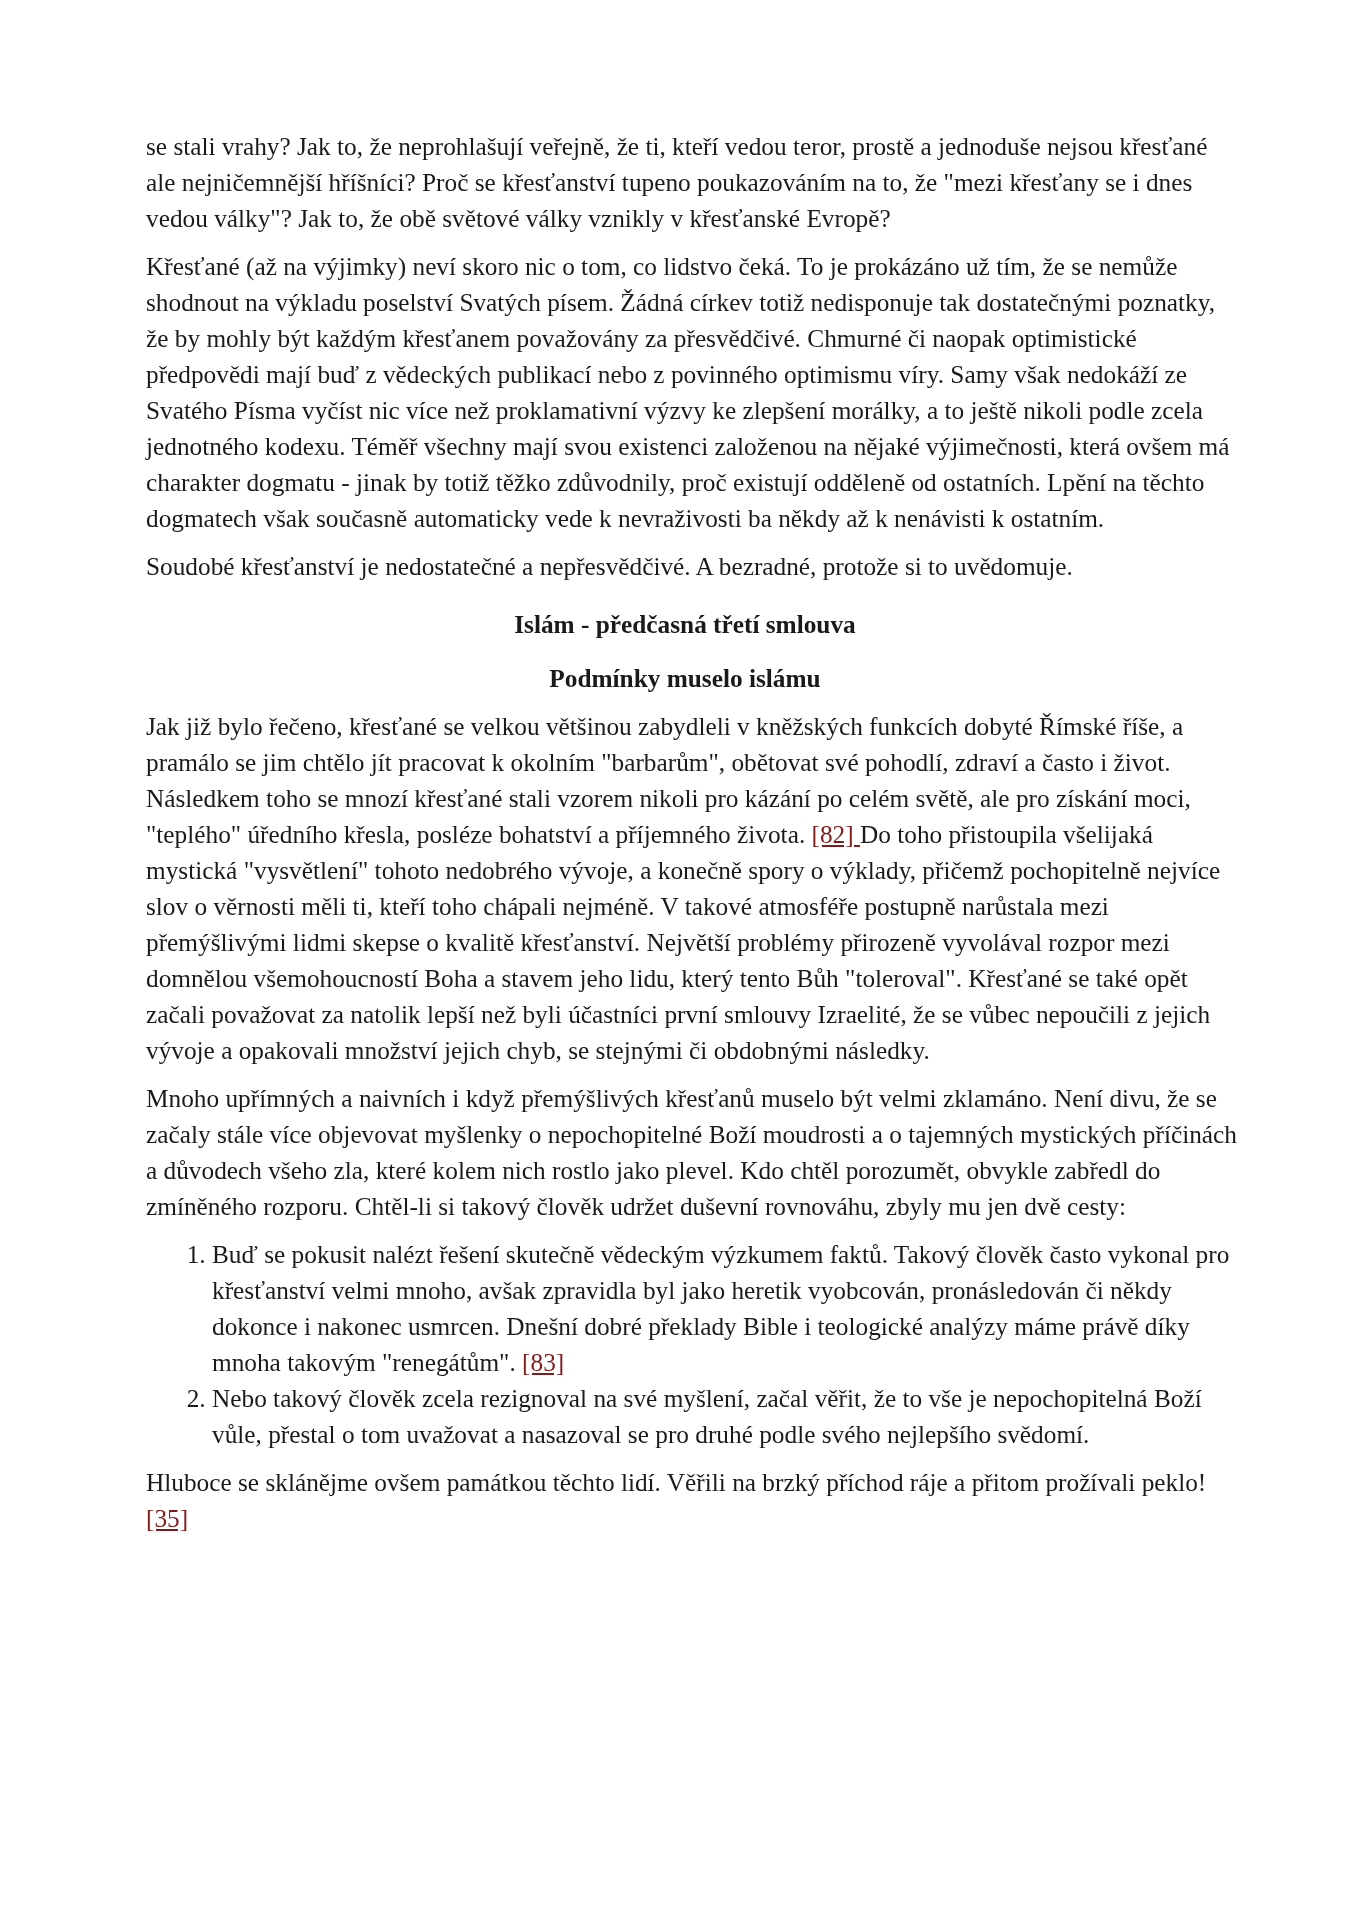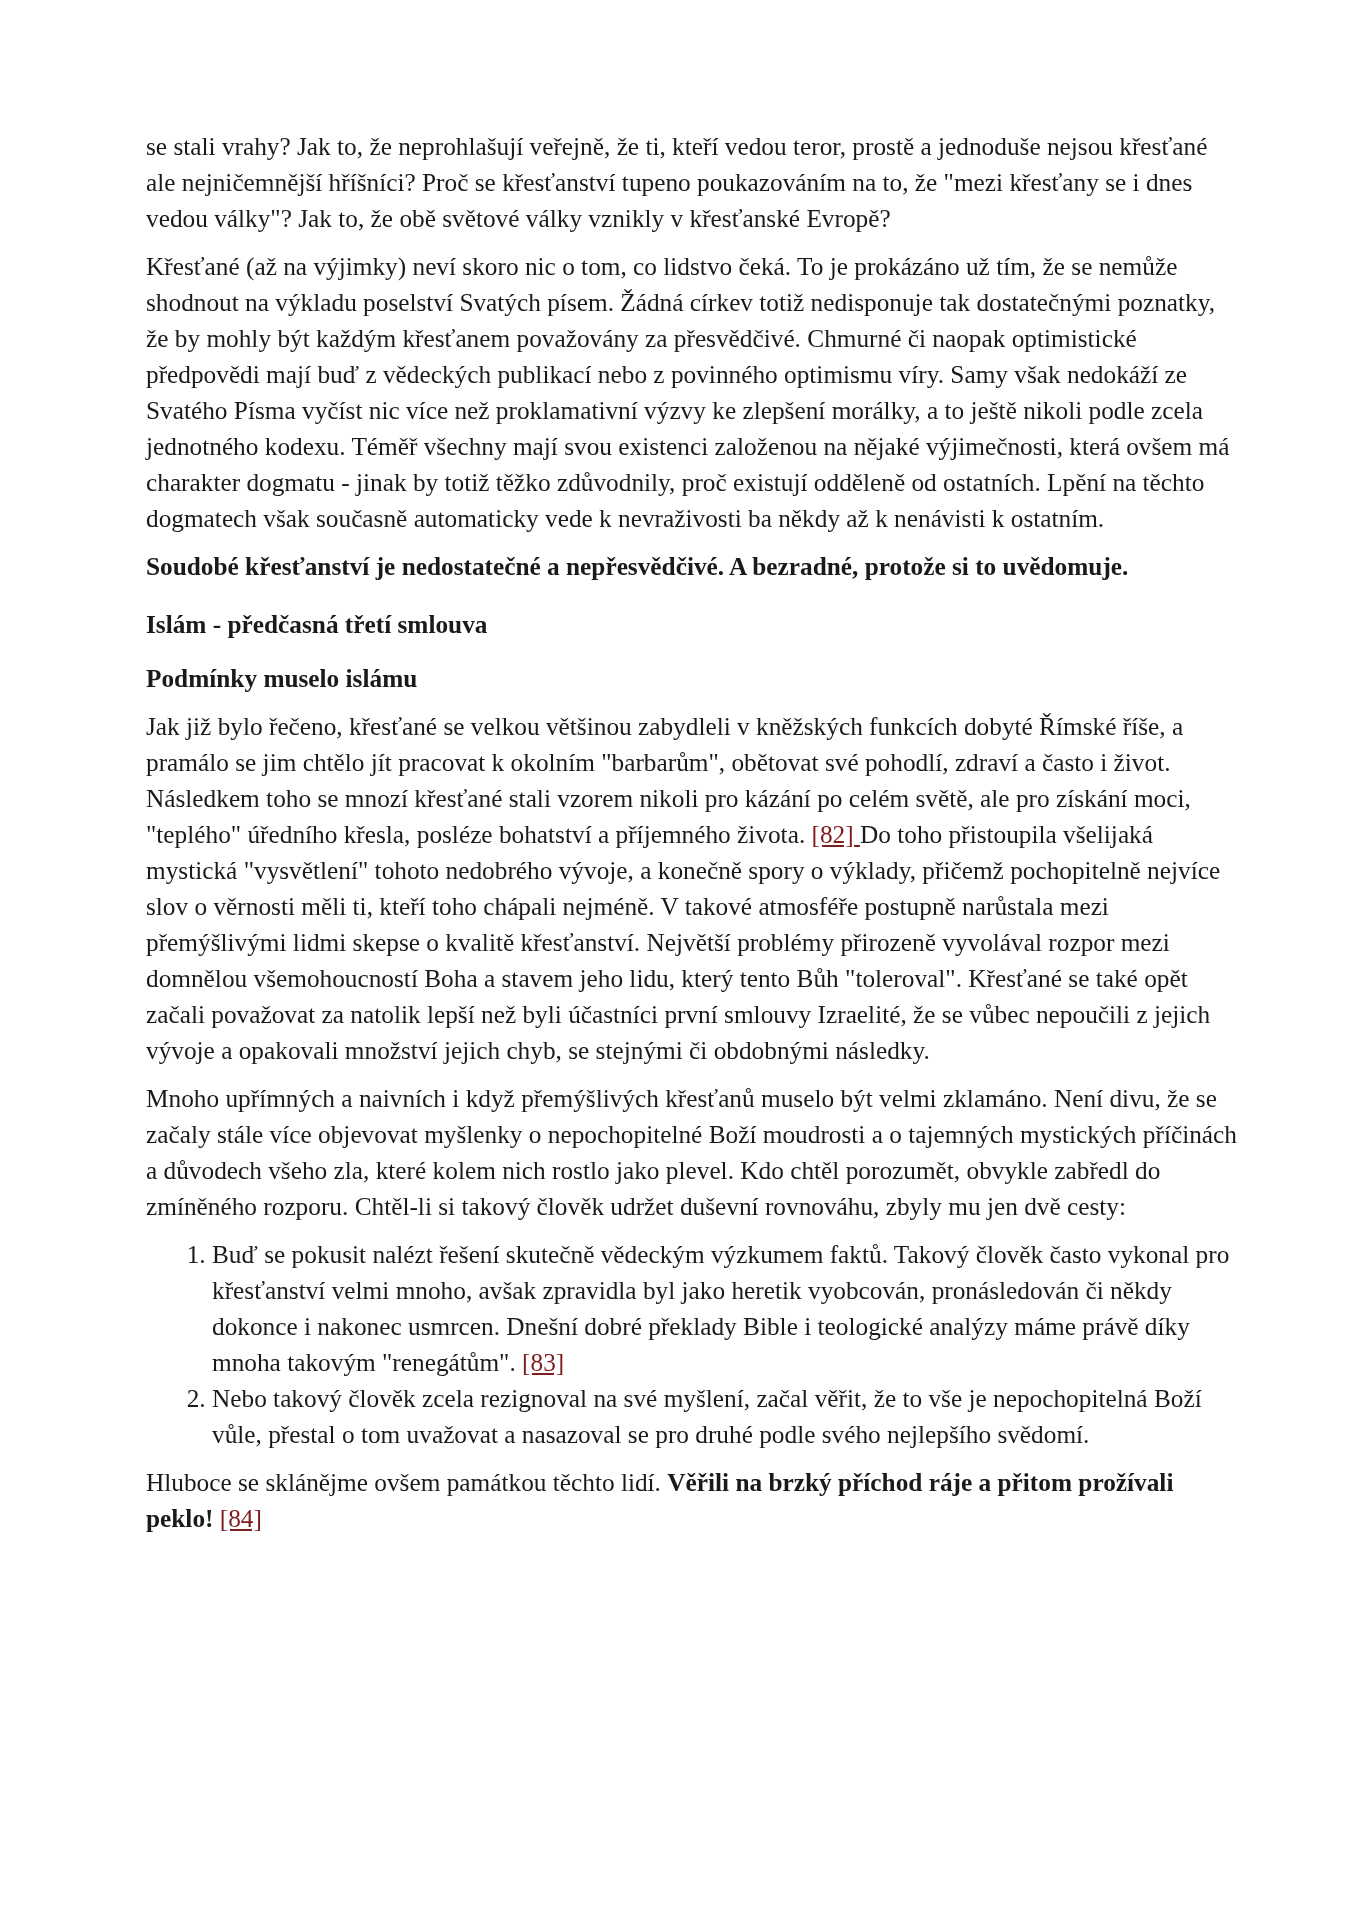--- a/index.html
+++ b/index.html
@@ -19,24 +19,25 @@
       position: absolute;
       left: 130px;
       top: 128px;
       width: 1110px;
       font-size: 25.3px;
       line-height: 36px;
     }
     p {
       margin: 0 0 12px 16px;
     }
-    .bold { font-weight: bold; }
+    .bold { font-weight: normal; }
     h2 {
       font-size: 25.3px;
       font-weight: bold;
+      text-align: center;
       margin: 16px;
       line-height: 36px;
     }
     h2.h-section { margin-top: 22px; margin-bottom: 18px; }
     h2.h-sub { margin-bottom: 12px; }
     a.fn {
       color: #7f1d1d;
       text-decoration: underline;
     }
     ol {
@@ -68,15 +69,15 @@
 
   <p><span>Jak již bylo řečeno, křesťané se velkou většinou zabydleli v kněžských funkcích dobyté Římské říše, a pramálo se jim chtělo jít pracovat k okolním "barbarům", obětovat své pohodlí, zdraví a často i život. Následkem toho se mnozí křesťané stali vzorem nikoli pro kázání po celém světě, ale pro získání moci, "teplého" úředního křesla, posléze bohatství a příjemného života. </span><a class="fn" href="#">[82] </a><span>Do toho přistoupila všelijaká mystická "vysvětlení" tohoto nedobrého vývoje, a konečně spory o výklady, přičemž pochopitelně nejvíce slov o věrnosti měli ti, kteří toho chápali nejméně. V takové atmosféře postupně narůstala mezi přemýšlivými lidmi skepse o kvalitě křesťanství. Největší problémy přirozeně vyvolával rozpor mezi domnělou všemohoucností Boha a stavem jeho lidu, který tento Bůh "toleroval". Křesťané se také opět začali považovat za natolik lepší než byli účastníci první smlouvy Izraelité, že se vůbec nepoučili z jejich vývoje a opakovali množství jejich chyb, se stejnými či obdobnými následky.</span></p>
 
   <p>Mnoho upřímných a naivních i když přemýšlivých křesťanů muselo být velmi zklamáno. Není divu, že se začaly stále více objevovat myšlenky o nepochopitelné Boží moudrosti a o tajemných mystických příčinách a důvodech všeho zla, které kolem nich rostlo jako plevel. Kdo chtěl porozumět, obvykle zabředl do zmíněného rozporu. Chtěl-li si takový člověk udržet duševní rovnováhu, zbyly mu jen dvě cesty:</p>
 
   <ol>
     <li><span>Buď se pokusit nalézt řešení skutečně vědeckým výzkumem faktů. Takový člověk často vykonal pro křesťanství velmi mnoho, avšak zpravidla byl jako heretik vyobcován, pronásledován či někdy dokonce i nakonec usmrcen. Dnešní dobré překlady Bible i teologické analýzy máme právě díky mnoha takovým "renegátům". </span><a class="fn" href="#">[83]</a></li>
     <li><span>Nebo takový člověk zcela rezignoval na své myšlení, začal věřit, že to vše je nepochopitelná Boží vůle, přestal o tom uvažovat a nasazoval se pro druhé podle svého nejlepšího svědomí.</span></li>
   </ol>
 
-  <p><span>Hluboce se sklánějme ovšem památkou těchto lidí. </span><span class="bold">Věřili na brzký příchod ráje a přitom prožívali peklo!</span> <a class="fn" href="#">[84]</a></p>
+  <p><span>Hluboce se sklánějme ovšem památkou těchto lidí. </span><span class="bold">Věřili na brzký příchod ráje a přitom prožívali peklo!</span> <a class="fn" href="#">[35]</a></p>
 
 </div>
 
 </body></html>

